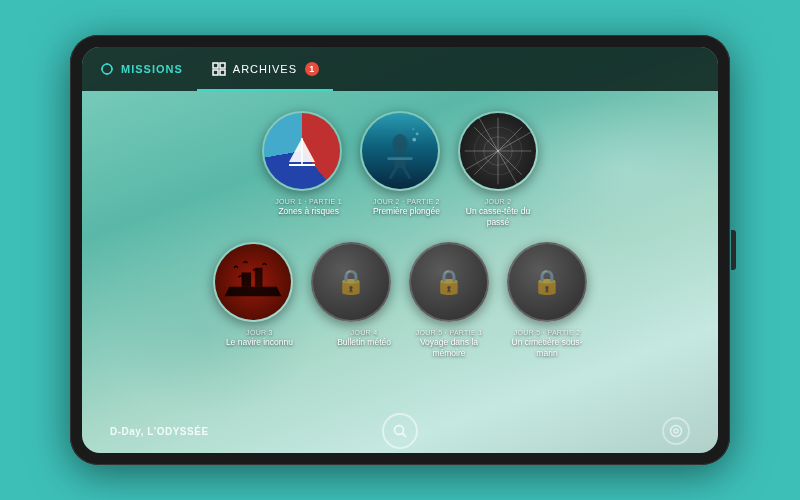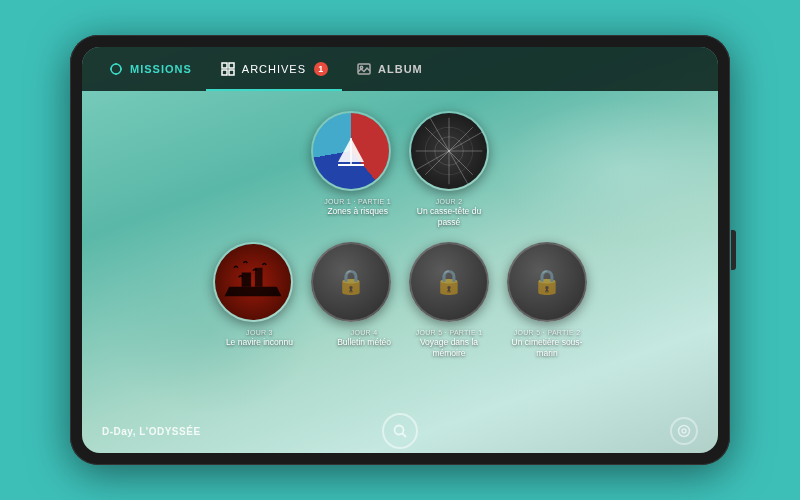--- a/index.html
+++ b/index.html
@@ -59,21 +59,21 @@
     }
 
     
     .nav-bar {
       position: relative;
       z-index: 10;
       display: flex;
       align-items: center;
       height: 44px;
       background: rgba(10, 30, 25, 0.85);
-      padding: 0 12px;
+      padding: 0 3px;
     }
 
     .nav-item {
       display: flex;
       align-items: center;
       gap: 6px;
       padding: 0 14px;
       height: 100%;
       cursor: pointer;
       color: #ccc;
@@ -186,21 +186,21 @@
 
     
     .bottom-bar {
       position: absolute;
       bottom: 0;
       left: 0; right: 0;
       height: 44px;
       display: flex;
       align-items: center;
       justify-content: space-between;
-      padding: 0 20px;
+      padding: 0 28px;
       z-index: 10;
     }
 
     .app-title {
       color: rgba(255,255,255,0.85);
       font-size: 10px;
       font-weight: 600;
       letter-spacing: 0.5px;
     }
 
@@ -281,30 +281,20 @@
             <rect x="1" y="1" width="5" height="5"></rect>
             <rect x="8" y="1" width="5" height="5"></rect>
             <rect x="1" y="8" width="5" height="5"></rect>
             <rect x="8" y="8" width="5" height="5"></rect>
           </svg>
         </span>
         <span style="color:#fff;font-size:11px;font-weight:400;letter-spacing:1px;">ARCHIVES</span>
         <span class="badge">1</span>
       </div>
 
-      <div class="nav-item">
-        <span class="nav-icon">
-          <svg width="14" height="14" viewBox="0 0 14 14" fill="none" stroke="#aaa" stroke-width="1.5">
-            <rect x="1" y="2" width="12" height="10" rx="1"></rect>
-            <circle cx="4.5" cy="5.5" r="1.2" stroke="#aaa"></circle>
-            <polyline points="1,10 4,7 7,9.5 10,6 13,9" stroke="#aaa" fill="none"></polyline>
-          </svg>
-        </span>
-        <span style="font-size:11px;font-weight:700;letter-spacing:1px;">ALBUM</span>
-      </div>
 
     </div>
 
     <div class="content">
 
       <div class="missions-row">
 
         <div class="mission-item">
           <div class="mission-circle">
             <div style="position:absolute;top:0;left:0;right:0;bottom:0;background:conic-gradient(#c03030 0deg 140deg, #2244aa 140deg 260deg, #44aacc 260deg 360deg);"></div>
@@ -316,20 +306,41 @@
               </svg>
             </div>
           </div>
           <div class="mission-label">
             <div class="mission-day">JOUR 1 · PARTIE 1</div>
             <div>Zones à risques</div>
           </div>
         </div>
 
 
+        <div class="mission-item">
+          <div class="mission-circle">
+            <div style="position:absolute;top:0;left:0;right:0;bottom:0;background:linear-gradient(180deg,#2a9ab0 0%,#0d5f7a 45%,#082840 100%);"></div>
+            <svg style="position:absolute;top:0;left:0;width:100%;height:100%;" viewBox="0 0 80 80">
+
+              <ellipse cx="40" cy="32" rx="8" ry="10" fill="rgba(30,80,100,0.8)"></ellipse>
+              <rect x="34" y="42" width="12" height="16" rx="3" fill="rgba(30,80,100,0.7)"></rect>
+              <line x1="28" y1="48" x2="52" y2="48" stroke="rgba(60,140,160,0.7)" stroke-width="3" stroke-linecap="round"></line>
+              <line x1="36" y1="58" x2="30" y2="68" stroke="rgba(30,80,100,0.7)" stroke-width="3" stroke-linecap="round"></line>
+              <line x1="44" y1="58" x2="50" y2="68" stroke="rgba(30,80,100,0.7)" stroke-width="3" stroke-linecap="round"></line>
+
+              <circle cx="55" cy="28" r="2" fill="rgba(200,240,255,0.5)"></circle>
+              <circle cx="58" cy="22" r="1.5" fill="rgba(200,240,255,0.4)"></circle>
+              <circle cx="54" cy="17" r="1" fill="rgba(200,240,255,0.3)"></circle>
+            </svg>
+          </div>
+          <div class="mission-label">
+            <div class="mission-day">JOUR 2 · PARTIE 2</div>
+            <div>Première plongée</div>
+          </div>
+        </div>
 
         <div class="mission-item">
           <div class="mission-circle">
             <div style="position:absolute;top:0;left:0;right:0;bottom:0;background:radial-gradient(circle at 50% 50%,#3a3a3a,#111);"></div>
             <svg class="crack-svg" viewBox="0 0 80 80" stroke="rgba(255,255,255,0.3)" stroke-width="1" fill="none">
               <line x1="40" y1="5" x2="40" y2="75"></line>
               <line x1="5" y1="40" x2="75" y2="40"></line>
               <line x1="15" y1="15" x2="65" y2="65"></line>
               <line x1="65" y1="15" x2="15" y2="65"></line>
               <line x1="20" y1="5" x2="60" y2="75"></line>

